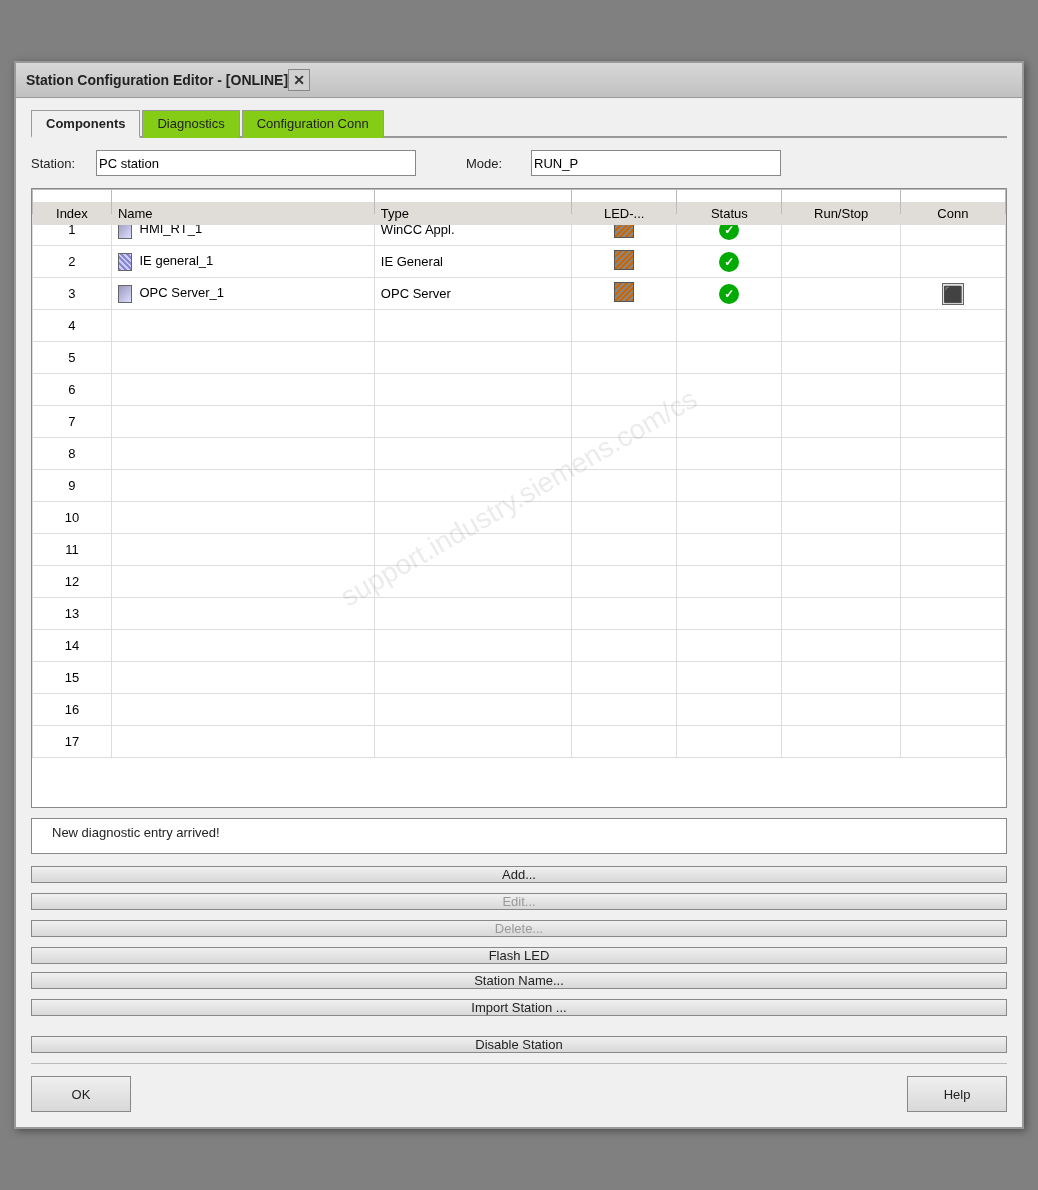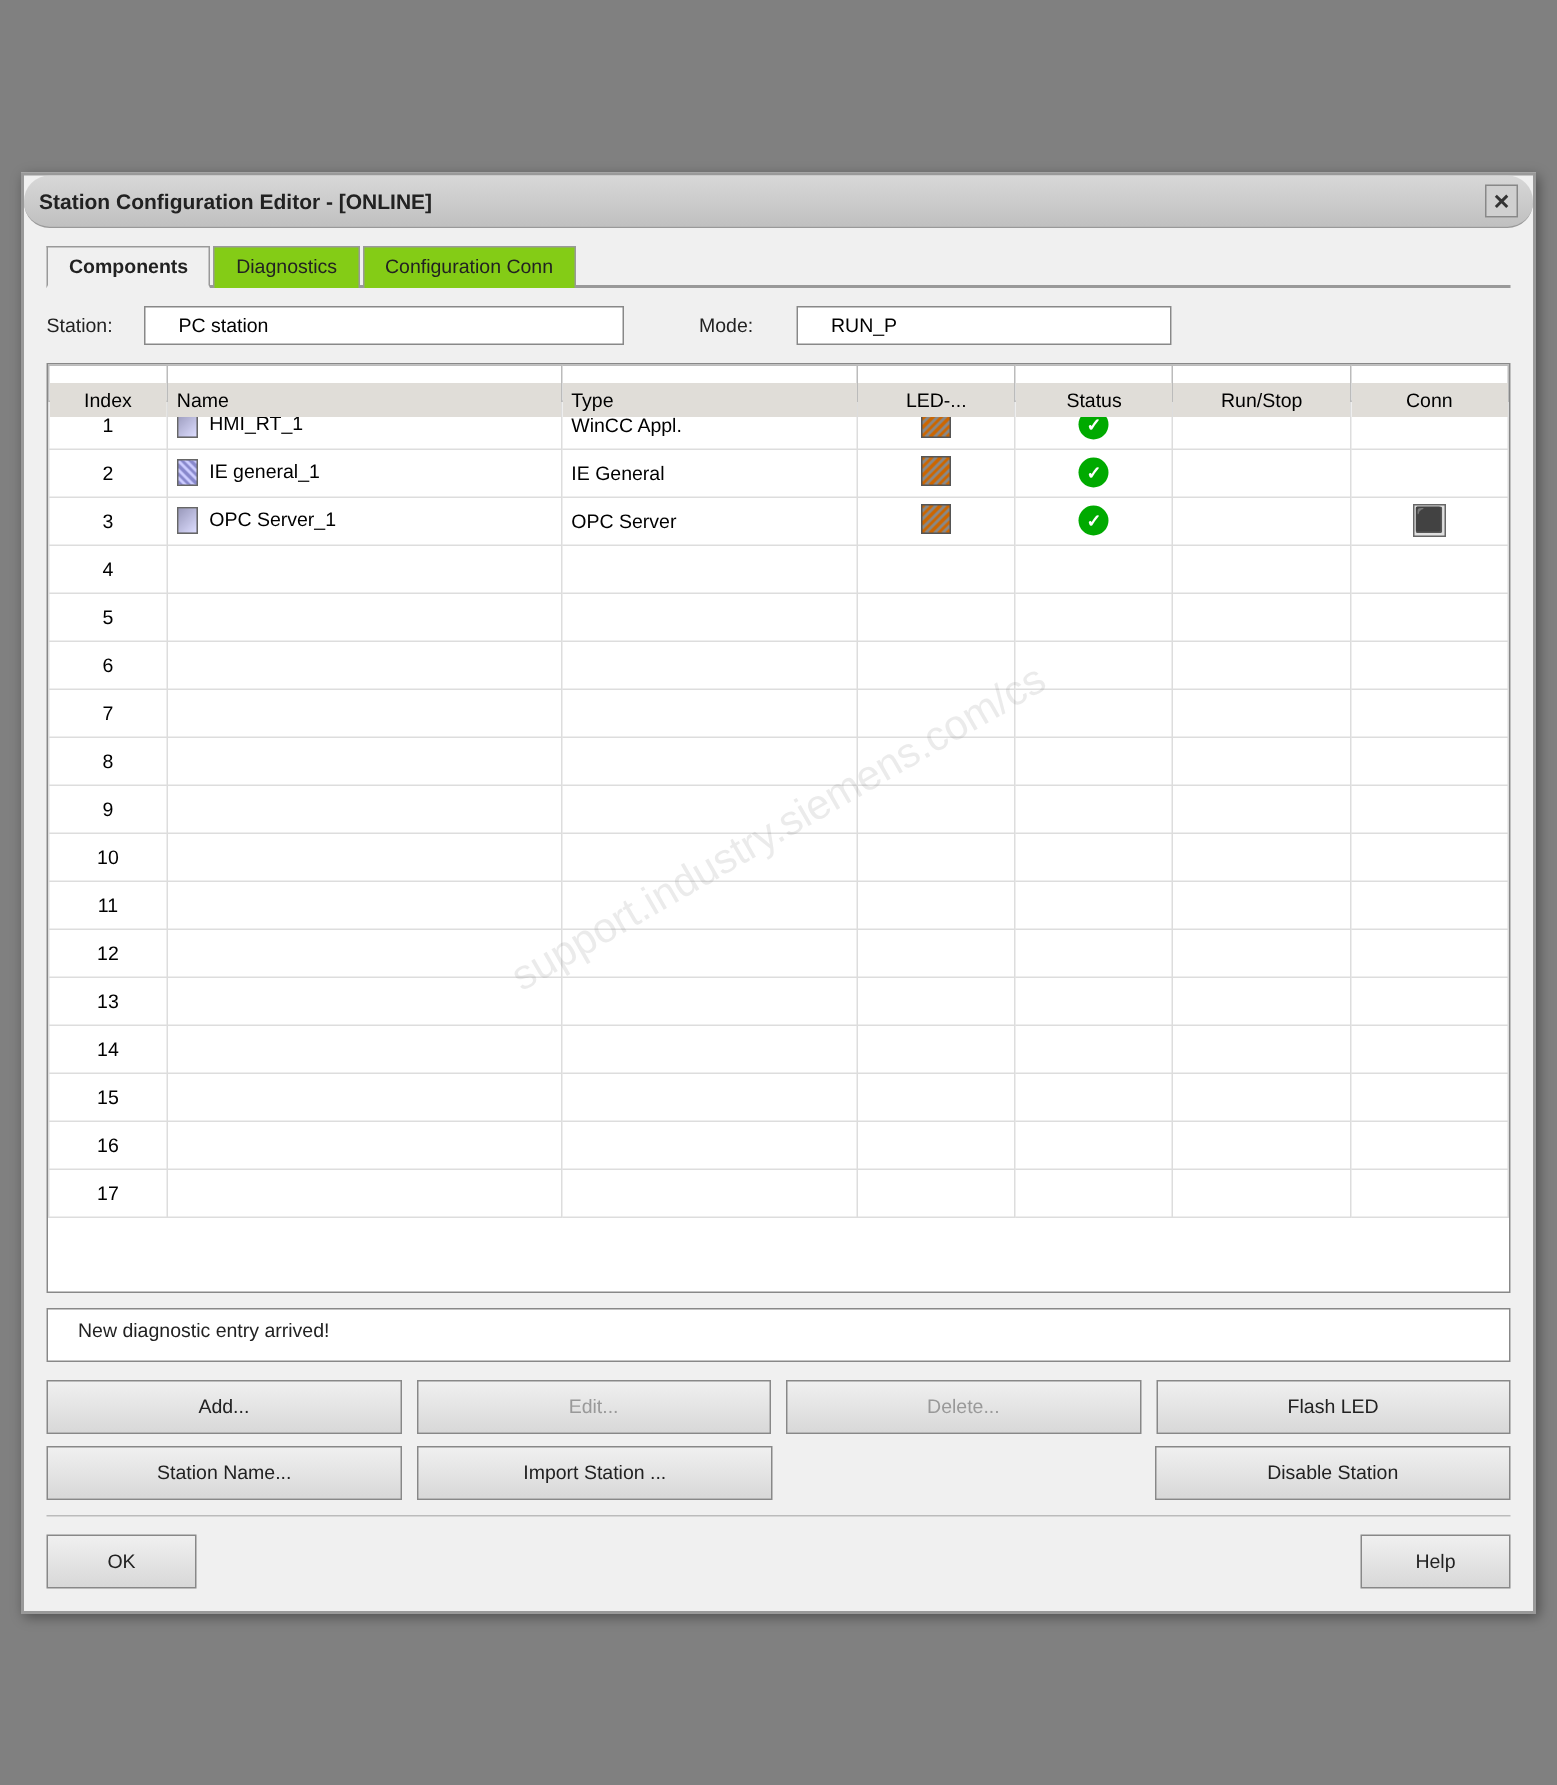--- a/index.html
+++ b/index.html
@@ -18,22 +18,20 @@
       background: #f0f0f0;
       border: 2px solid #999;
       box-shadow: 2px 2px 8px rgba(0,0,0,0.4);
     }
     .title-bar {
       background: linear-gradient(to bottom, #d8d8d8, #c0c0c0);
       border-bottom: 1px solid #999;
       padding: 6px 10px;
       display: flex;
       align-items: center;
-      justify-content: space-between;
-      border-radius: 17px;
     }
     .title-bar-text {
       font-size: 14px;
       font-weight: bold;
       color: #222;
     }
     .close-btn {
       width: 22px;
       height: 22px;
       background: #d0d0d0;
@@ -81,21 +79,21 @@
       margin-bottom: 12px;
       gap: 10px;
     }
     .station-row label {
       color: #222;
       min-width: 55px;
     }
     .station-row input[type=text] {
       border: 1px solid #888;
       background: white;
-      padding: 3px 22px;
+      padding: 3px 2px;
       font-size: 13px;
       height: 26px;
     }
     .station-input { width: 320px; }
     .mode-input { width: 250px; }
     .mode-label { margin-left: 40px; }
     
     .table-wrapper {
       border: 1px solid #888;
       background: white;
@@ -188,20 +186,21 @@
       margin-bottom: 12px;
       font-size: 13px;
       color: #222;
       height: 36px;
     }
     
     .btn-row {
       display: flex;
       gap: 10px;
       margin-bottom: 8px;
+      flex-direction: column;
     }
     .btn {
       flex: 1;
       height: 36px;
       border: 1px solid #888;
       background: linear-gradient(to bottom, #f0f0f0, #d8d8d8);
       cursor: pointer;
       font-size: 13px;
       color: #222;
       display: flex;

